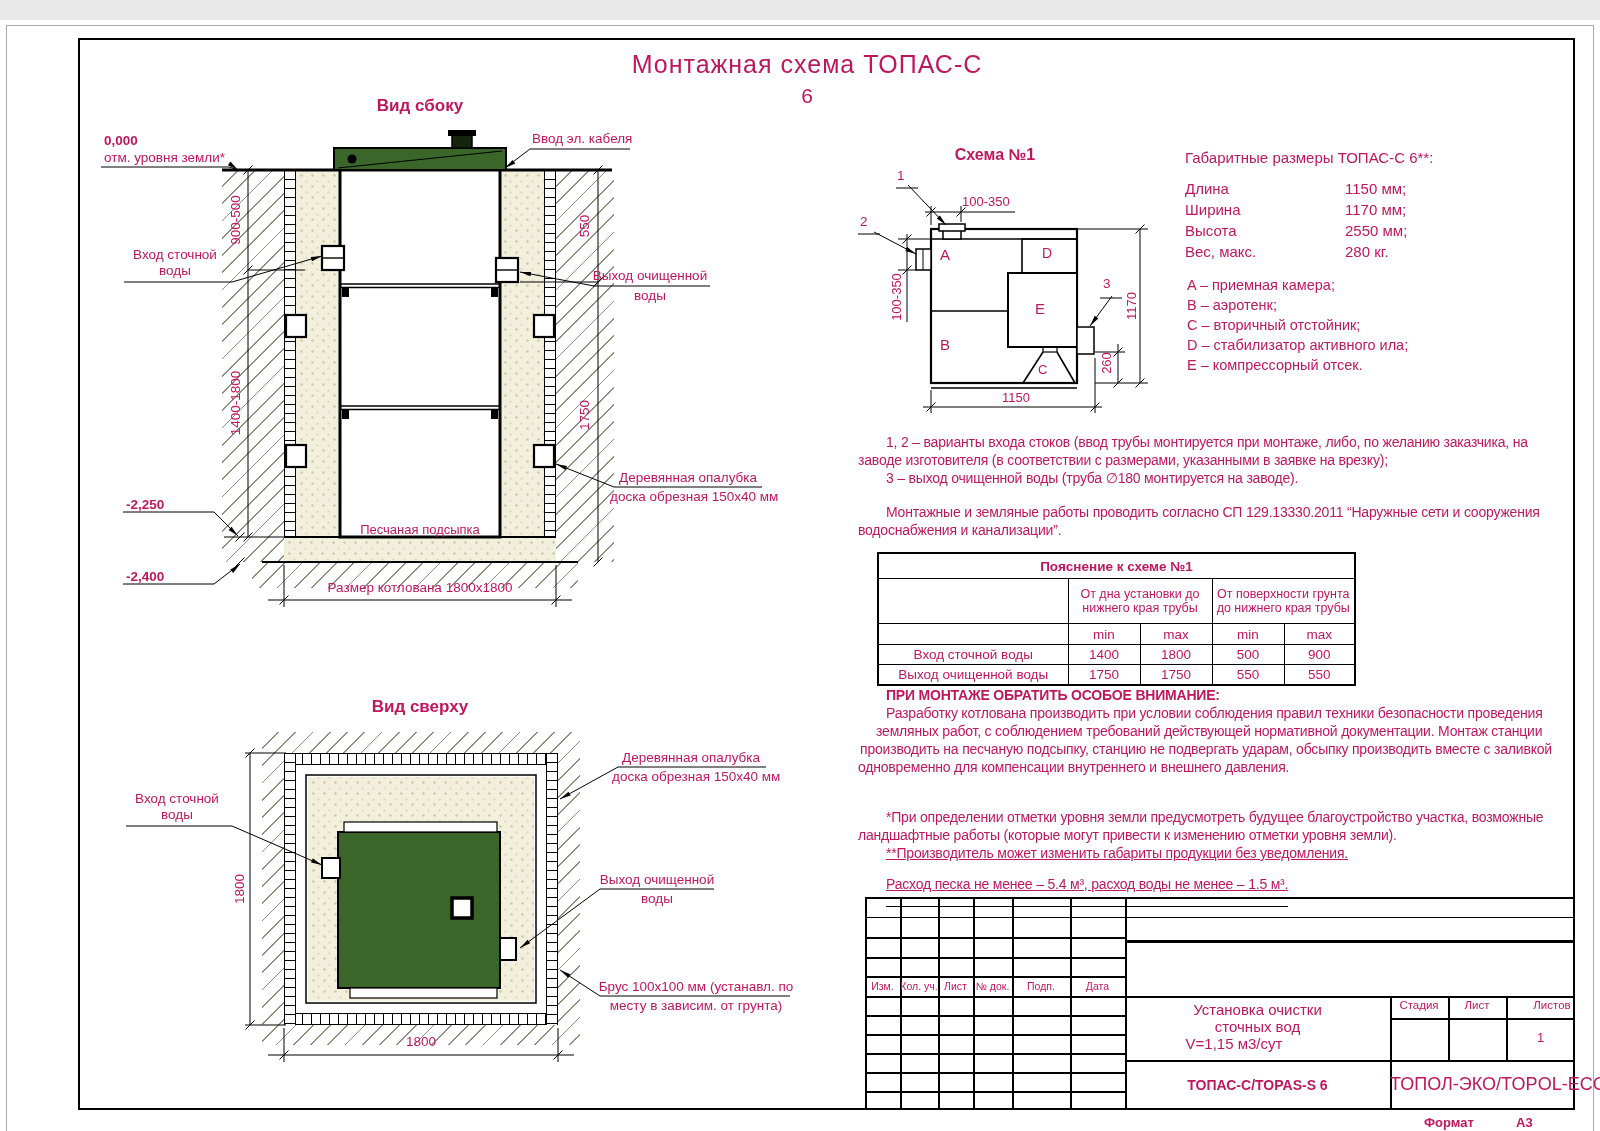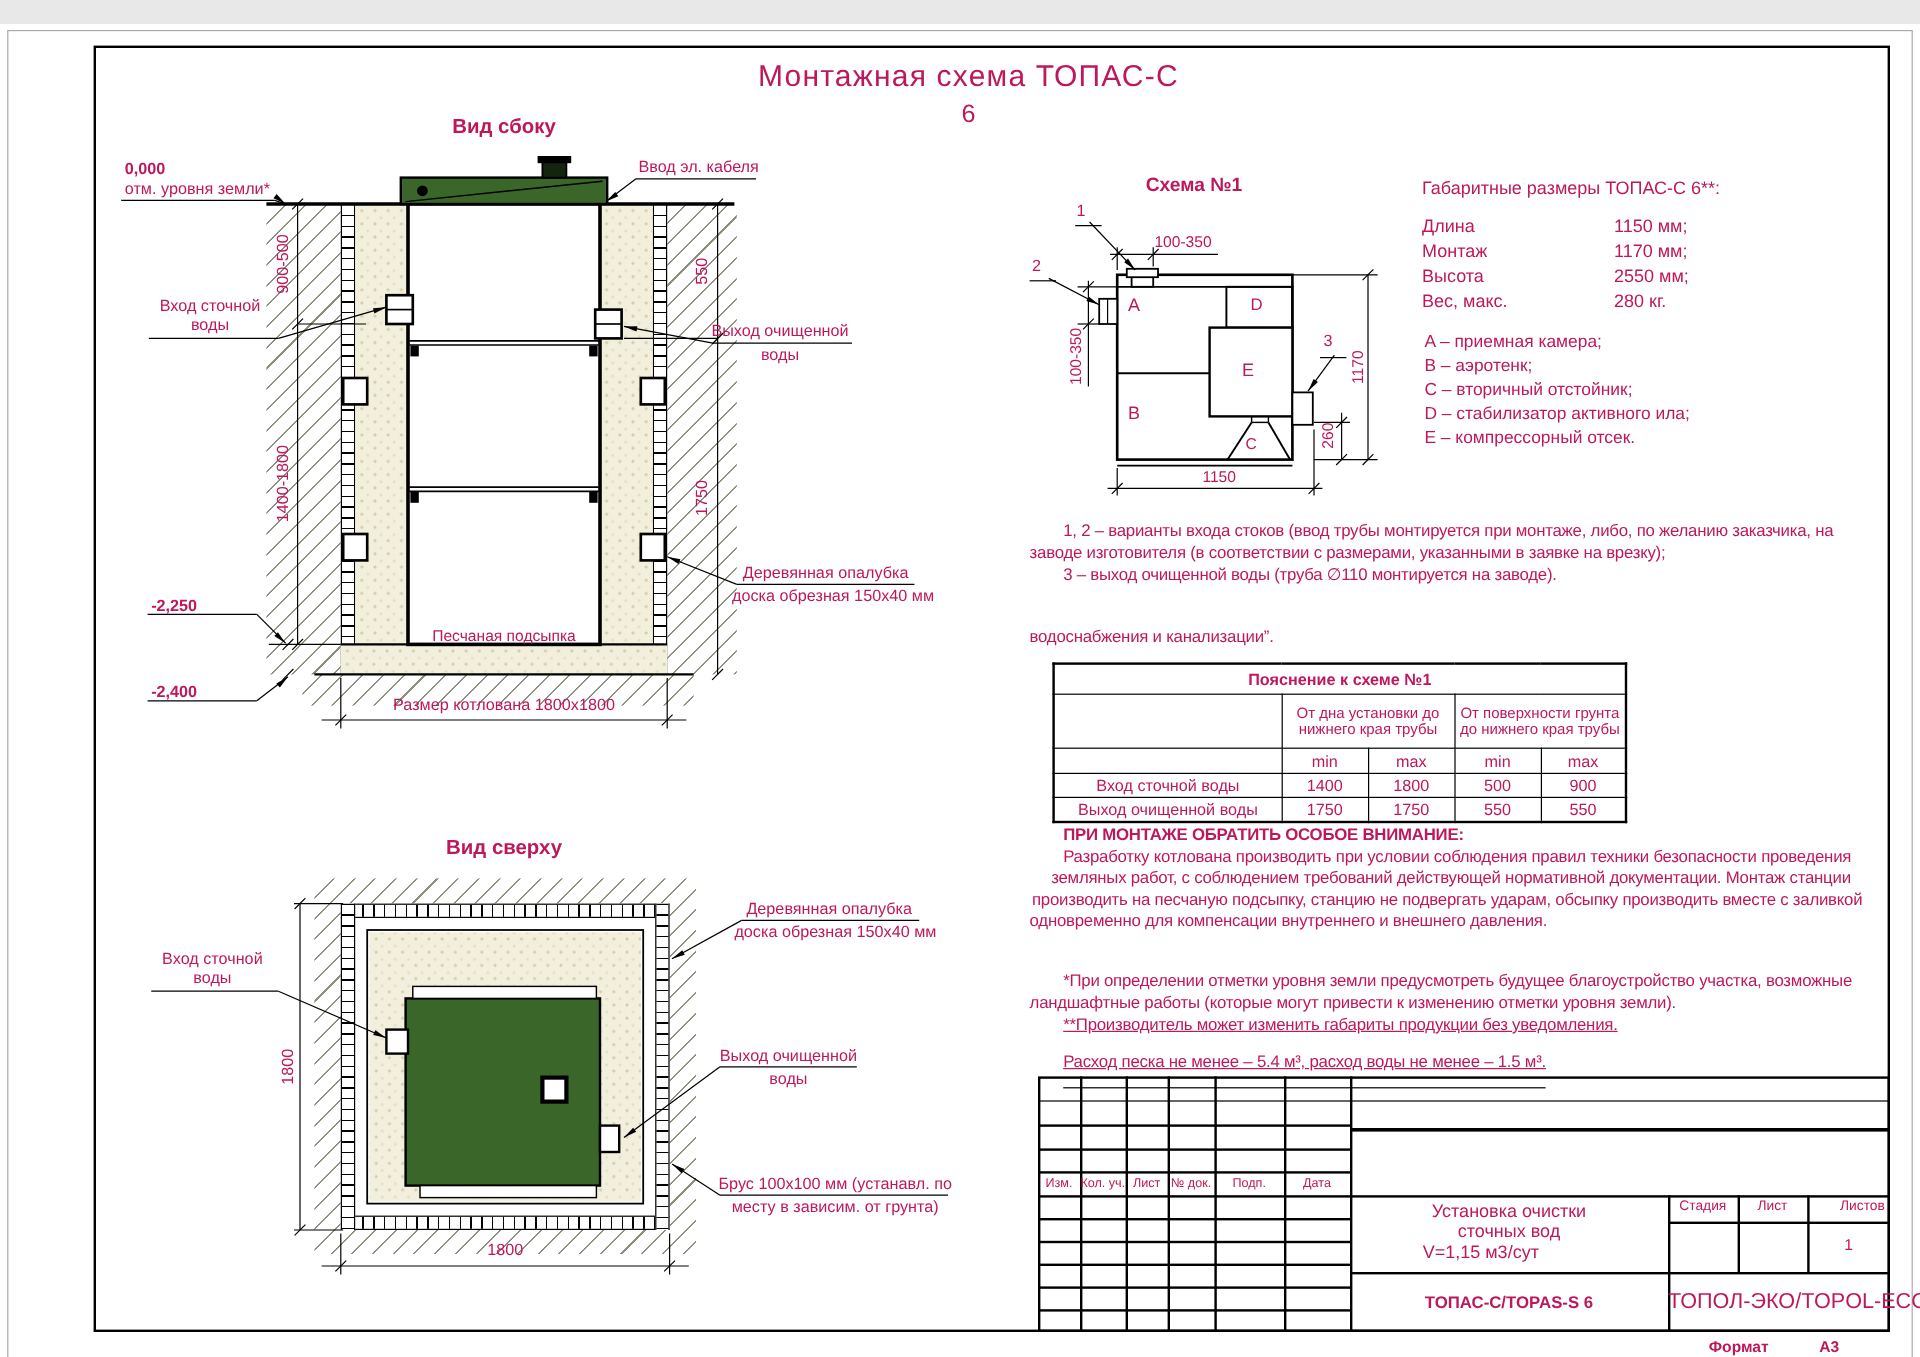--- a/index.html
+++ b/index.html
@@ -265,35 +265,36 @@
   <div class="lbl" style="left:1103px;top:256px;">3</div>
   <div class="lbl" style="left:962px;top:174px;font-size:13px;">100-350</div>
   <div class="lbl ctr rot" style="left:847px;top:269px;width:100px;font-size:13px;">100-350</div>
   <div class="lbl ctr rot" style="left:1082px;top:278px;width:100px;font-size:13px;">1170</div>
   <div class="lbl ctr rot" style="left:1057px;top:335px;width:100px;font-size:13px;">260</div>
   <div class="lbl ctr" style="left:976px;top:370px;width:80px;font-size:13px;">1150</div>
 
   <div class="lbl gab" style="left:1185px;top:130px;">Габаритные размеры ТОПАС-С 6**:</div>
   <div class="lbl gab" style="left:1185px;top:161px;">Длина</div>
   <div class="lbl gab" style="left:1345px;top:161px;">1150 мм;</div>
-  <div class="lbl gab" style="left:1185px;top:182px;">Монтаж</div>
+  <div class="lbl gab" style="left:1185px;top:182px;">Ширина</div>
   <div class="lbl gab" style="left:1345px;top:182px;">1170 мм;</div>
   <div class="lbl gab" style="left:1185px;top:203px;">Высота</div>
   <div class="lbl gab" style="left:1345px;top:203px;">2550 мм;</div>
   <div class="lbl gab" style="left:1185px;top:224px;">Вес, макс.</div>
   <div class="lbl gab" style="left:1345px;top:224px;">280 кг.</div>
   <div class="lbl" style="left:1187px;top:257px;font-size:14.5px;">A – приемная камера;</div>
   <div class="lbl" style="left:1187px;top:277px;font-size:14.5px;">B – аэротенк;</div>
   <div class="lbl" style="left:1187px;top:297px;font-size:14.5px;">C – вторичный отстойник;</div>
   <div class="lbl" style="left:1187px;top:317px;font-size:14.5px;">D – стабилизатор активного ила;</div>
   <div class="lbl" style="left:1187px;top:337px;font-size:14.5px;">E – компрессорный отсек.</div>
 
   <div class="lbl note" style="left:886px;top:414px;">1, 2 – варианты входа стоков (ввод трубы монтируется при монтаже, либо, по желанию заказчика, на</div>
   <div class="lbl note" style="left:858px;top:432px;">заводе изготовителя (в соответствии с размерами, указанными в заявке на врезку);</div>
-  <div class="lbl note" style="left:886px;top:450px;">3 – выход очищенной воды (труба ∅110 монтируется на заводе).</div>
+  <div class="lbl note" style="left:886px;top:450px;">3 – выход очищенной воды (труба ∅180 монтируется на заводе).</div>
+  <div class="lbl note" style="left:886px;top:484px;">Монтажные и земляные работы проводить согласно СП 129.13330.2011 “Наружные сети и сооружения</div>
   <div class="lbl note" style="left:858px;top:502px;">водоснабжения и канализации”.</div>
   <div class="lbl note" style="left:886px;top:667px;font-weight:bold;">ПРИ МОНТАЖЕ ОБРАТИТЬ ОСОБОЕ ВНИМАНИЕ:</div>
   <div class="lbl note" style="left:886px;top:685px;">Разработку котлована производить при условии соблюдения правил техники безопасности проведения</div>
   <div class="lbl note" style="left:876px;top:703px;">земляных работ, с соблюдением требований действующей нормативной документации. Монтаж станции</div>
   <div class="lbl note" style="left:860px;top:721px;">производить на песчаную подсыпку, станцию не подвергать ударам, обсыпку производить вместе с заливкой</div>
   <div class="lbl note" style="left:858px;top:739px;">одновременно для компенсации внутреннего и внешнего давления.</div>
   <div class="lbl note" style="left:886px;top:789px;">*При определении отметки уровня земли предусмотреть будущее благоустройство участка, возможные</div>
   <div class="lbl note" style="left:858px;top:807px;">ландшафтные работы (которые могут привести к изменению отметки уровня земли).</div>
   <div class="lbl note" style="left:886px;top:825px;text-decoration:underline;">**Производитель может изменить габариты продукции без уведомления.</div>
   <div class="lbl note uline" style="left:886px;top:856px;">Расход песка не менее – 5.4 м³, расход воды не менее – 1.5 м³.</div>

